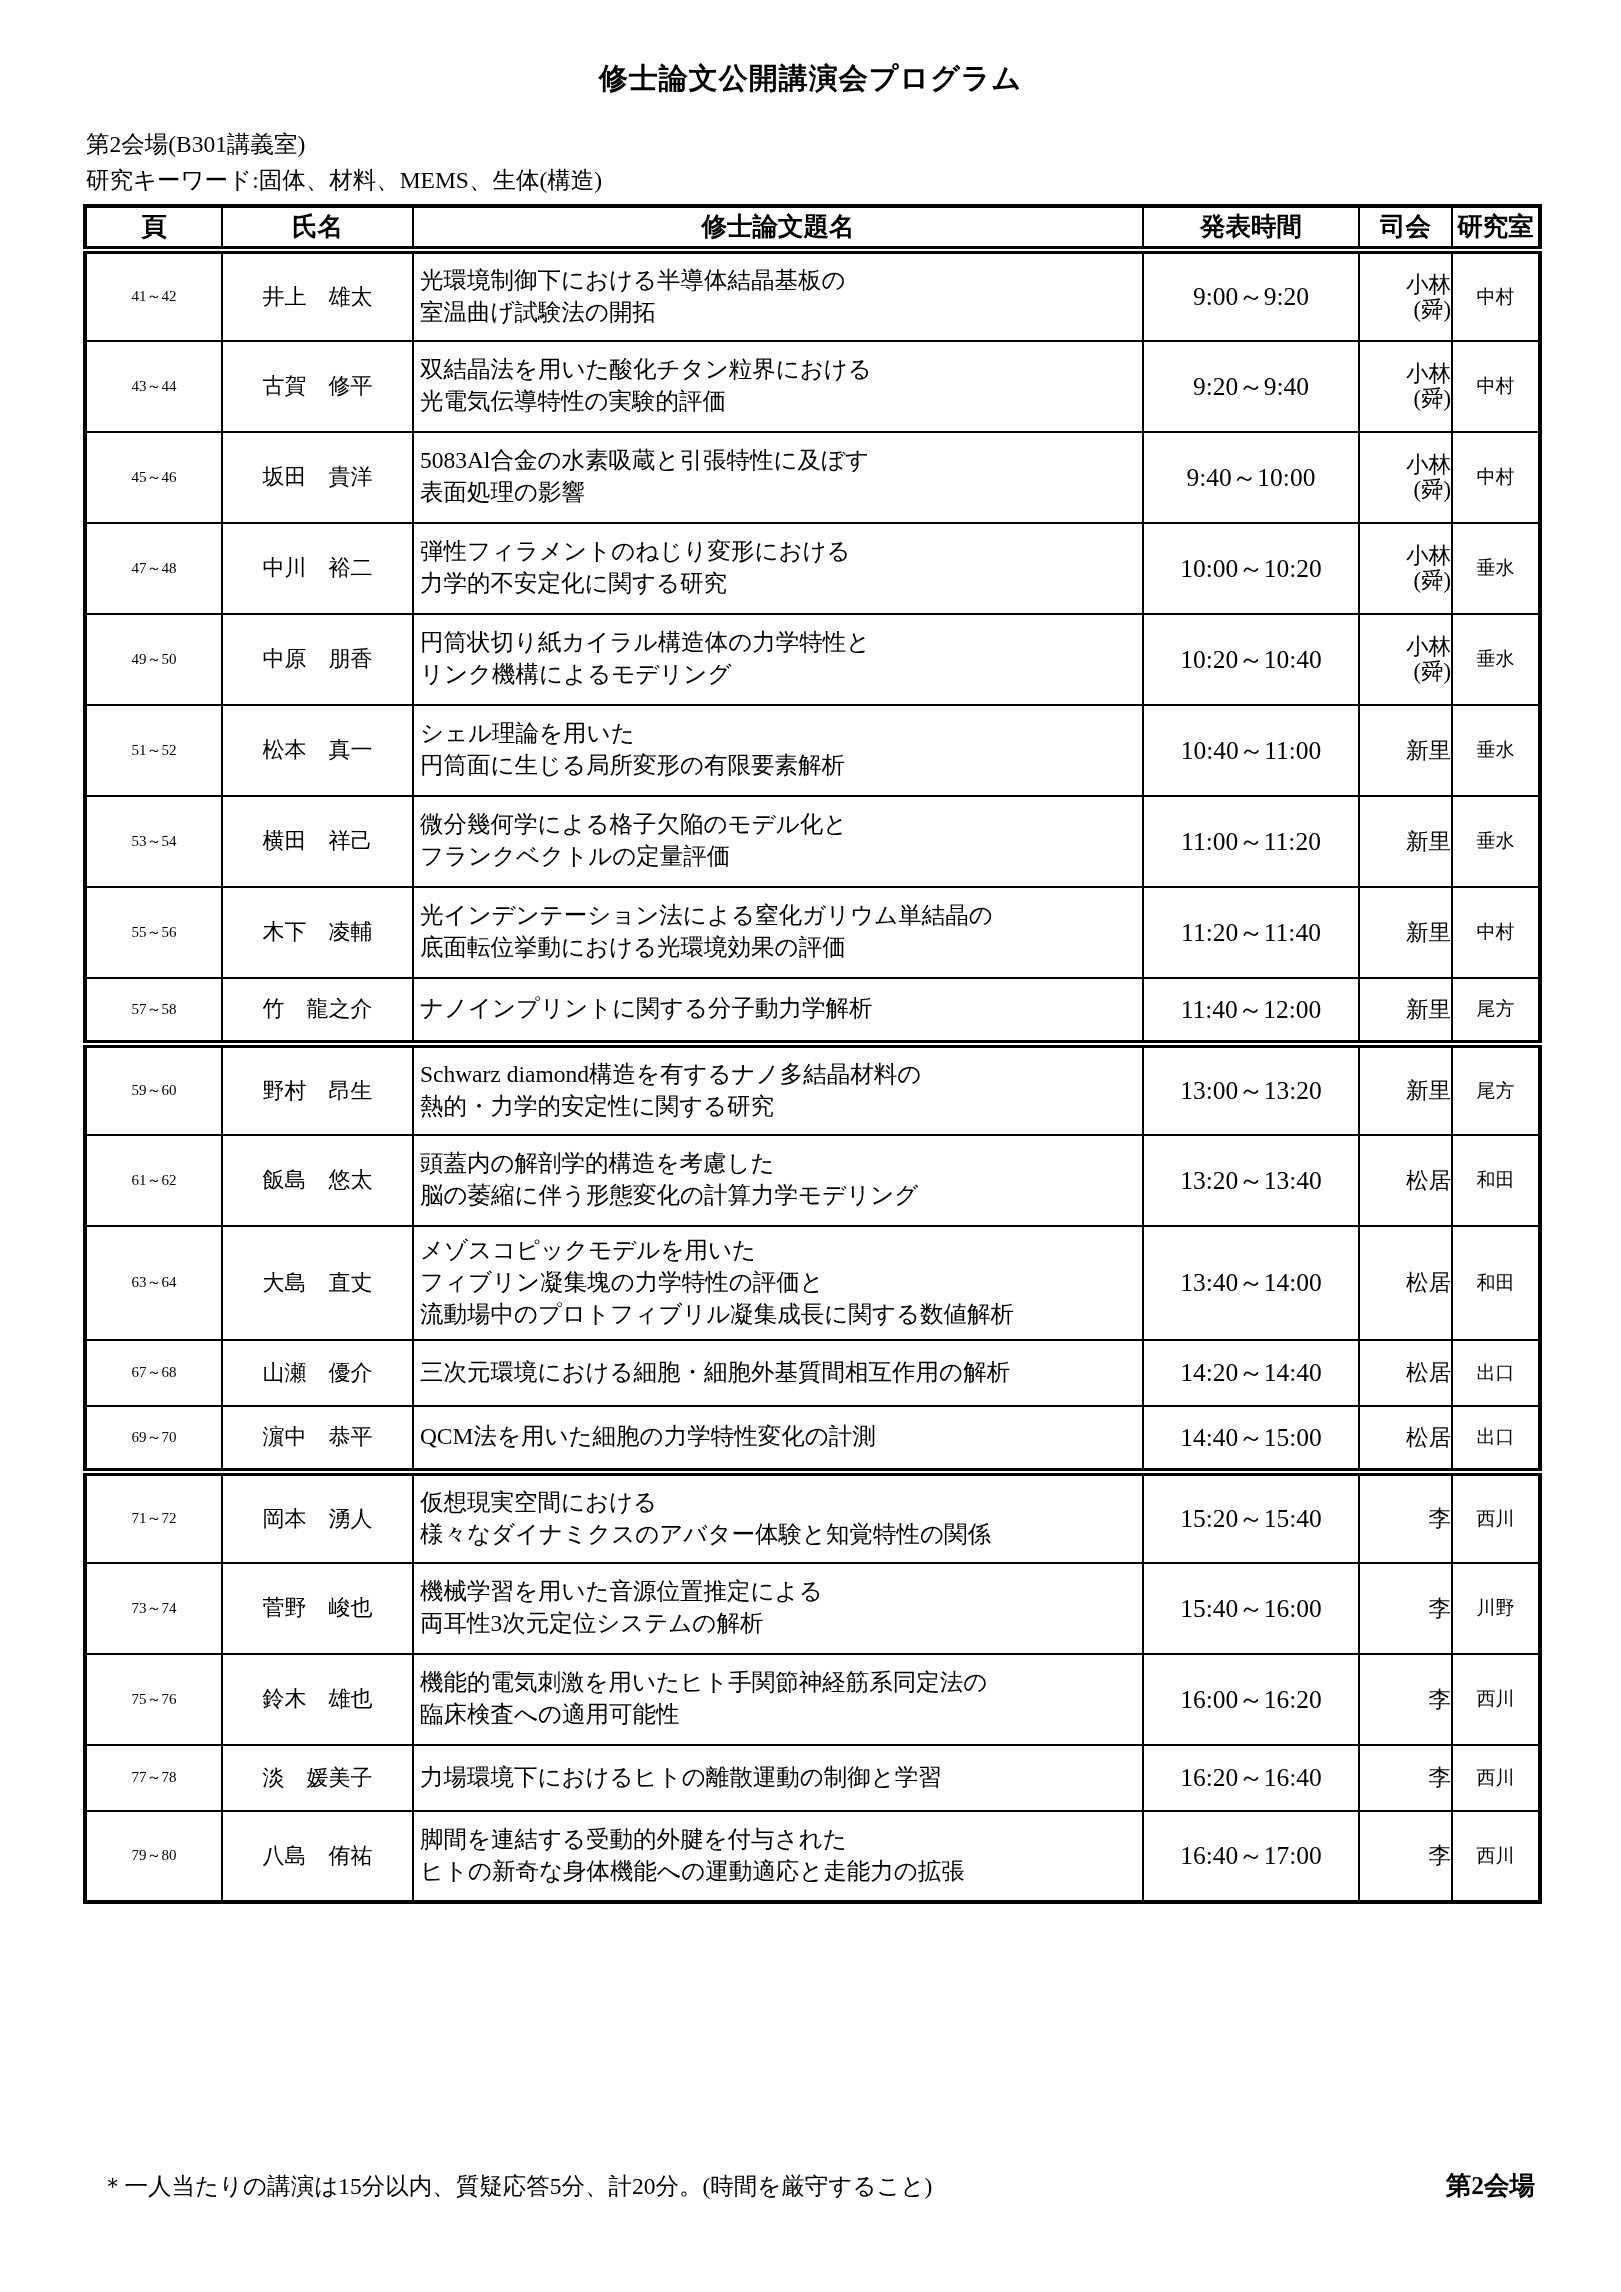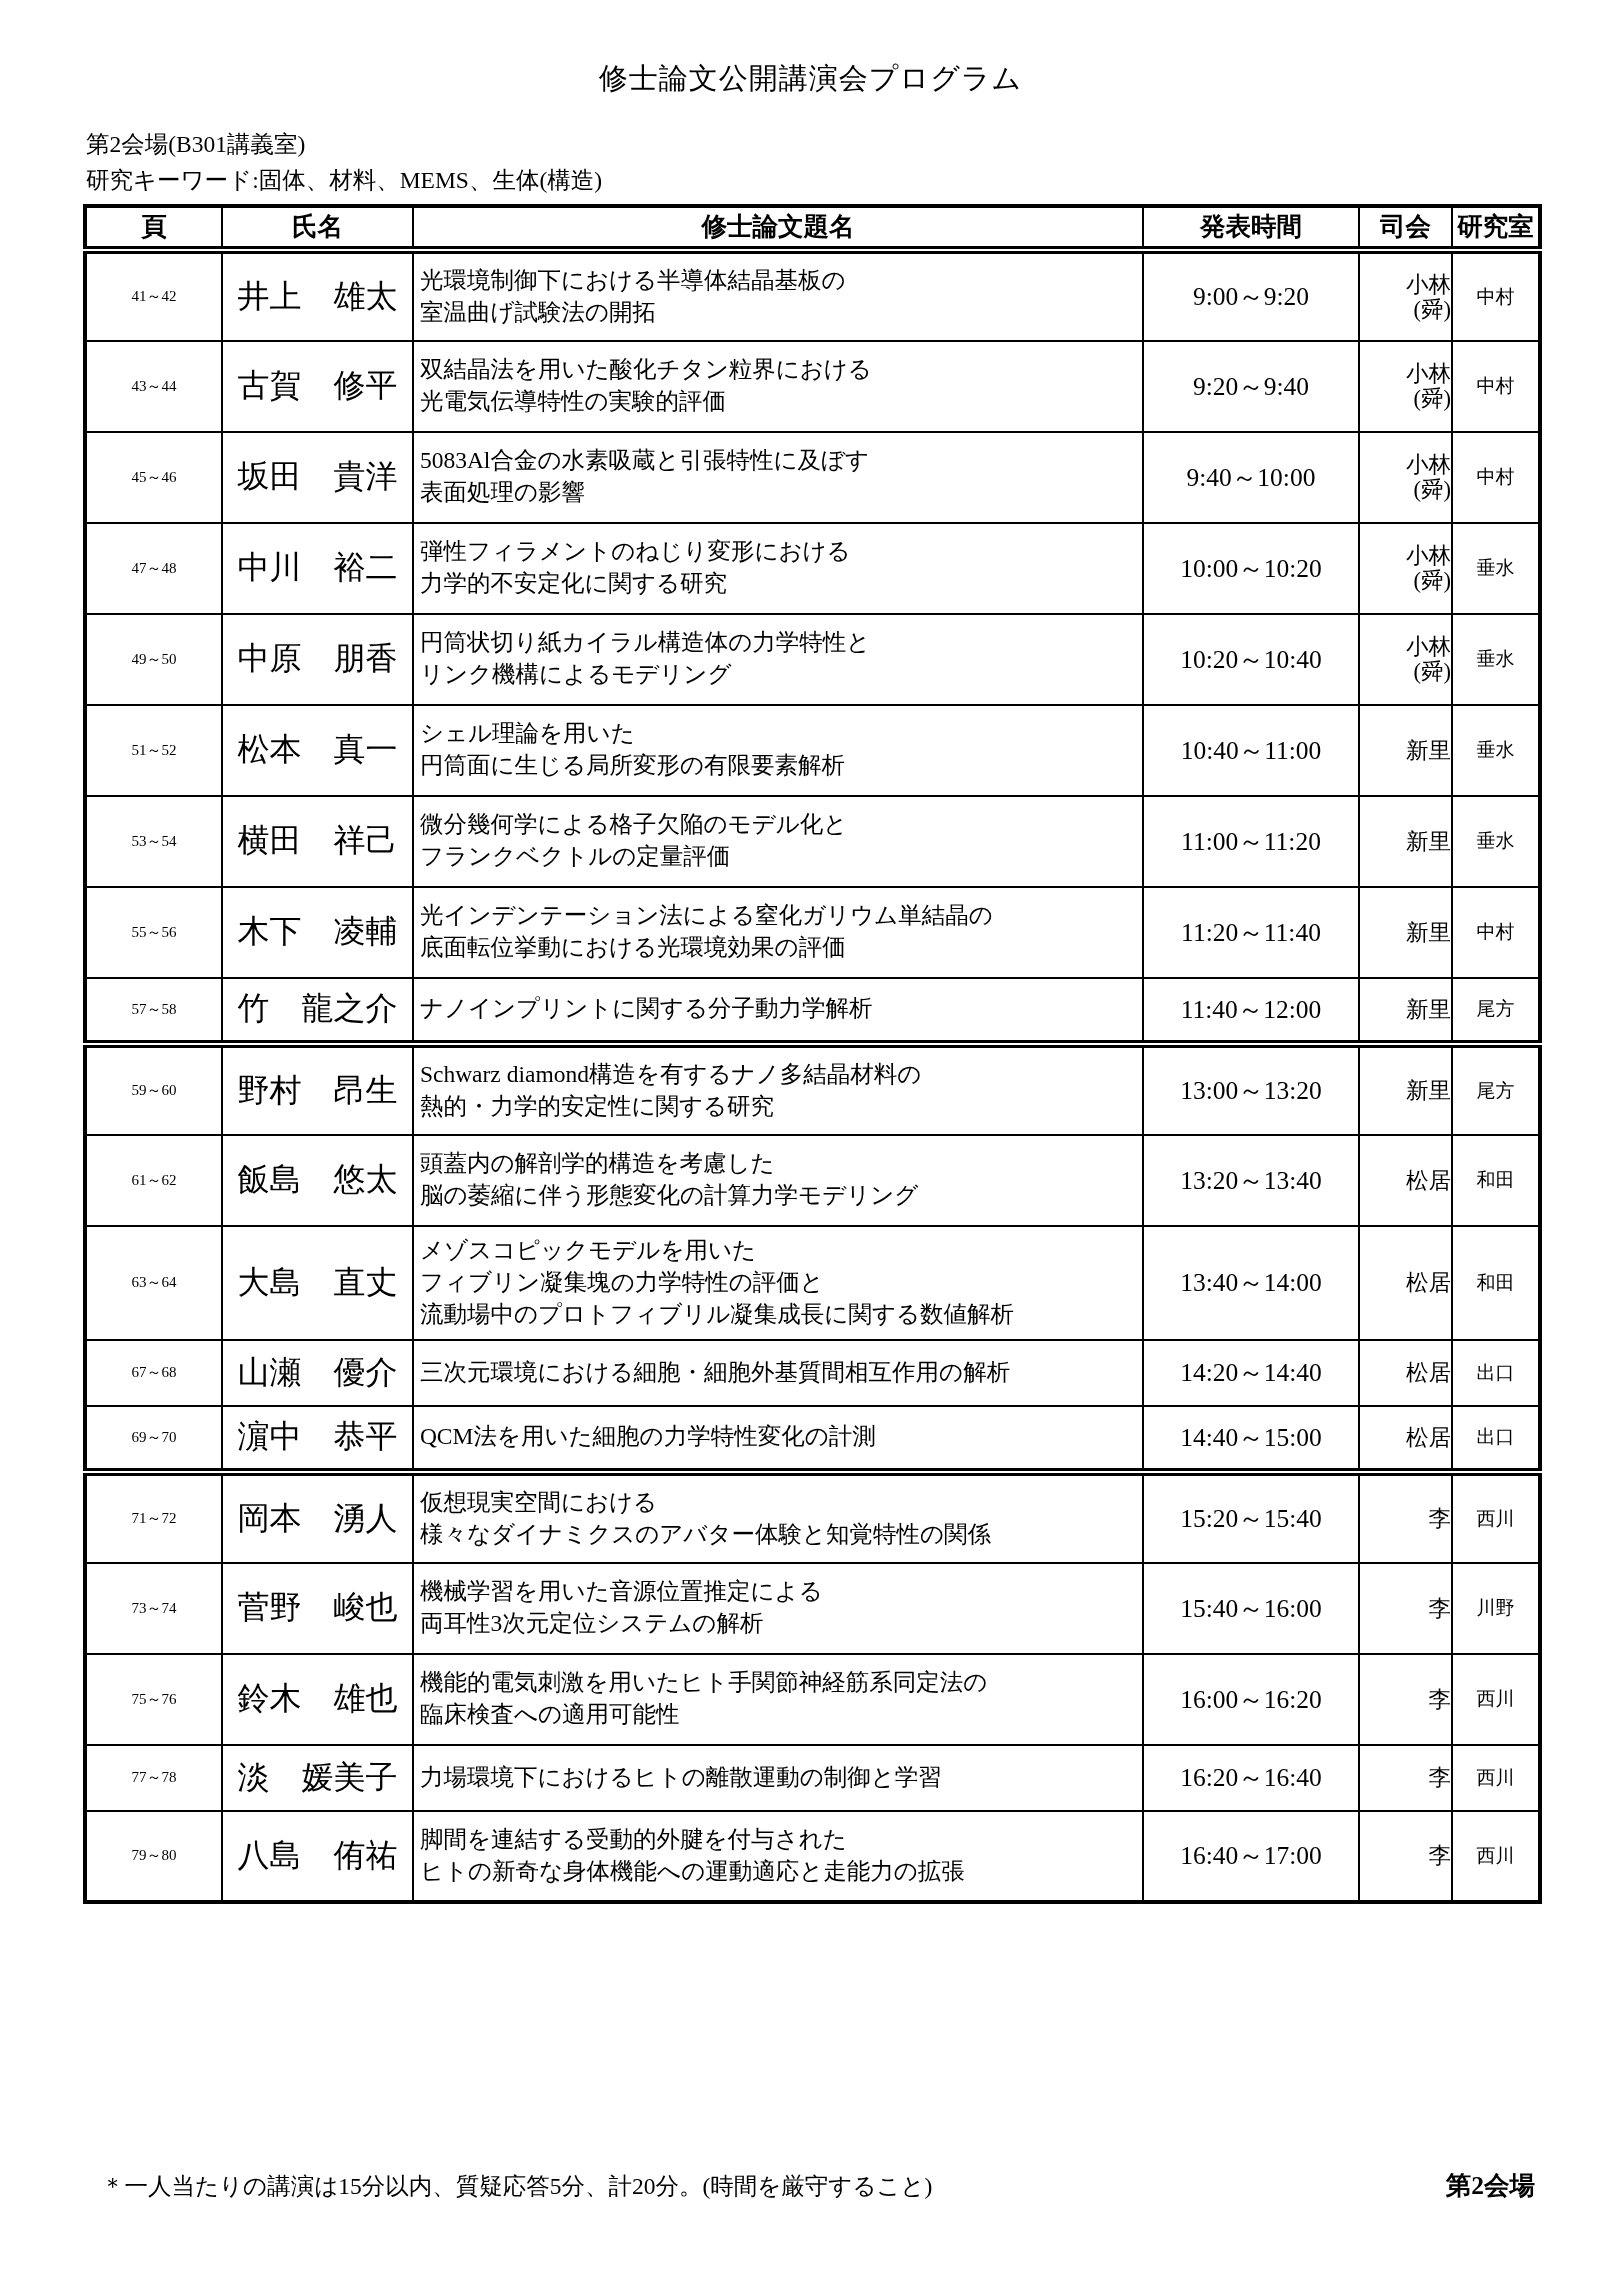--- a/index.html
+++ b/index.html
@@ -13,21 +13,21 @@
     width: 1621px;
     height: 2293px;
     background: #fff;
     margin: 0 auto;
     overflow: hidden;
   }
   .doc-title {
     padding-top: 59px;
     text-align: center;
     font-size: 29px;
-    font-weight: normal;
+    font-weight: bold;
     letter-spacing: 1px;
   }
   .venue-line {
     margin: 29px 0 0 86px;
     font-size: 23.5px;
   }
   .keywords-line {
     margin: 3.9px 0 0 86px;
     font-size: 23.5px;
   }
@@ -48,21 +48,21 @@
     font-size: 25.5px;
     font-weight: bold;
     text-align: center;
     border-bottom: 8.8px double #000;
   }
   .program tr.lines-1 td { height: 66px; }
   .program tr.lines-2 td { height: 91px; }
   .program tr.lines-3 td { height: 114px; }
   .program tr.section-end td { border-bottom: 8.8px double #000; }
   .program td.col-pages  { text-align: center; font-size: 15px; }
-  .program td.col-name   { text-align: center; font-size: 32px; }
+  .program td.col-name   { text-align: center; font-size: 22px; }
   .program td.col-title  { text-align: left; font-size: 23.5px; line-height: 1.35; padding: 2px 3.9px 2px 5.9px; }
   .program td.col-time   { text-align: center; font-size: 25.5px; }
   .program td.col-chair  { text-align: right; font-size: 22.5px; line-height: 1.12; }
   .program td.col-lab    { text-align: center; font-size: 19px; }
   .footer-line {
     position: absolute;
     left: 101px;
     right: 86px;
     top: 2168px;
     display: flex;

